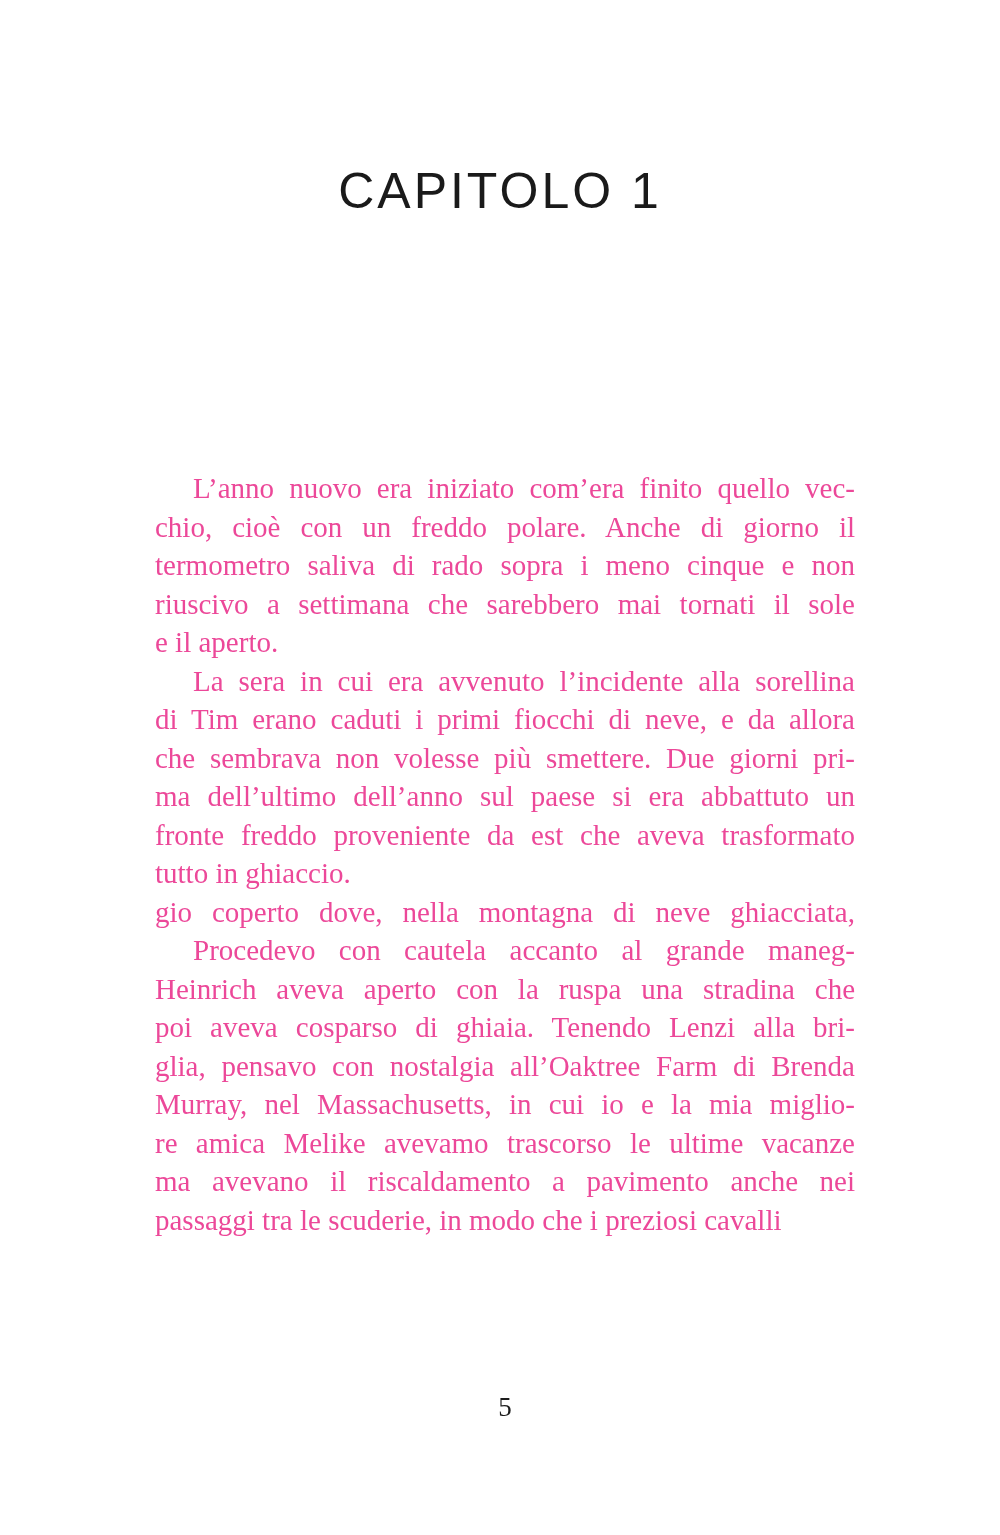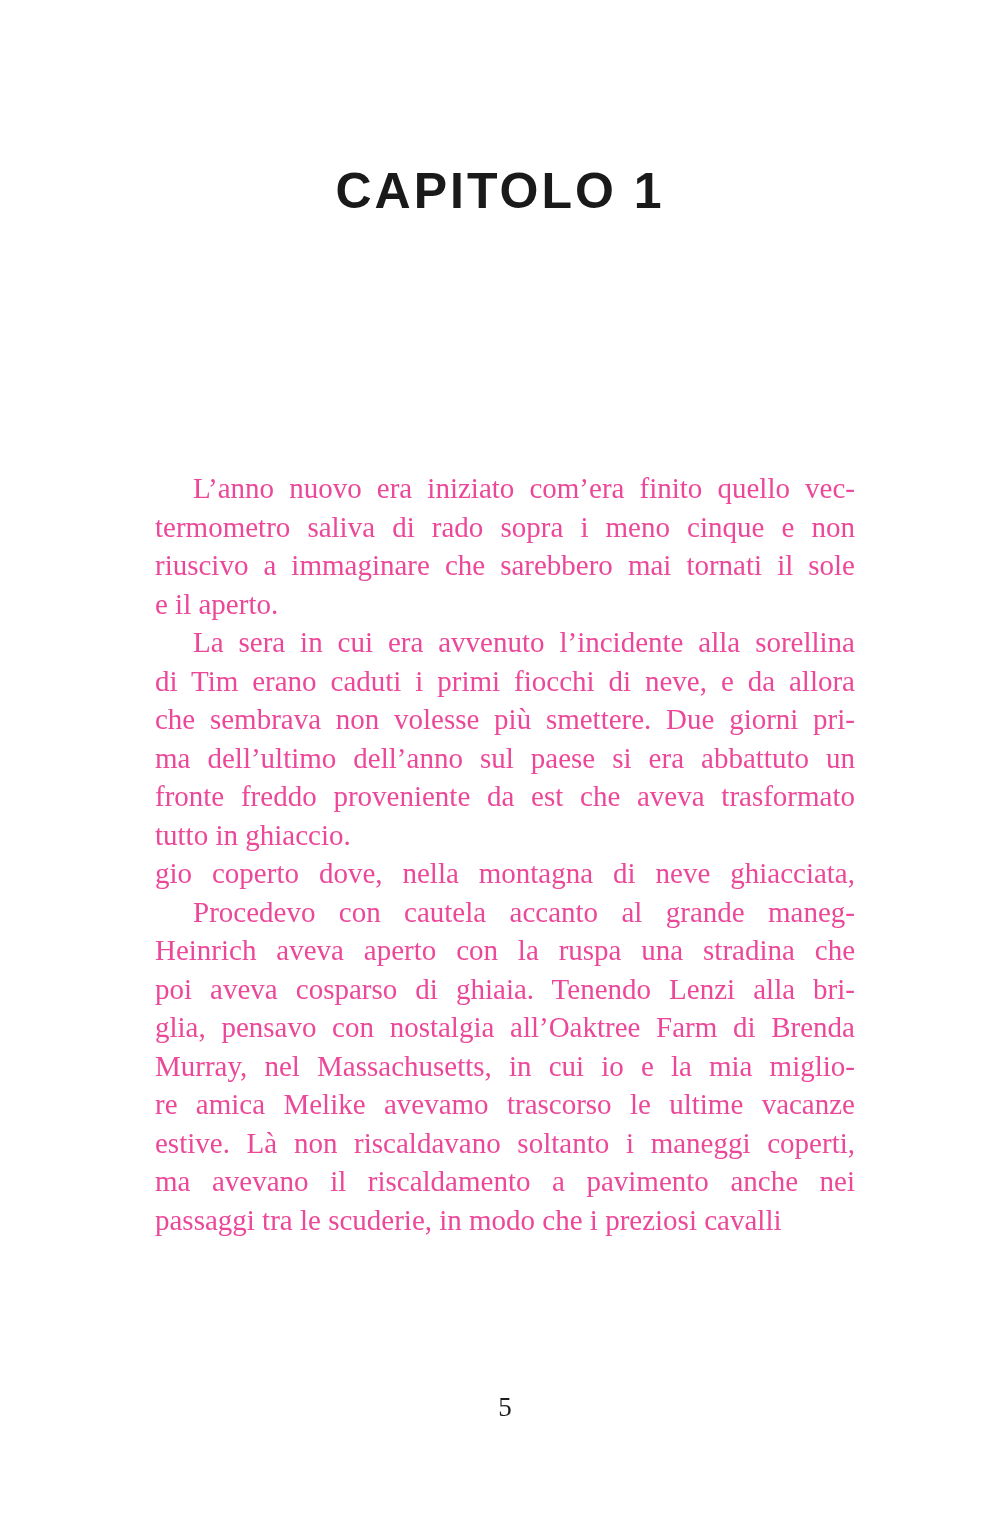--- a/index.html
+++ b/index.html
@@ -10,21 +10,21 @@
     background: #ffffff;
     overflow: hidden;
   }
   .heading {
     position: absolute;
     top: 162px;
     left: 0;
     width: 1000px;
     text-align: center;
     font-family: "Liberation Sans", sans-serif;
-    font-weight: 700;
+    font-weight: 400;
     font-size: 50px;
     letter-spacing: 3px;
     color: #1a1a1a;
   }
   .body-text {
     position: absolute;
     top: 469px;
     left: 155px;
     width: 700px;
     font-family: "Liberation Serif", serif;
@@ -52,35 +52,35 @@
   }
 </style>
 </head>
 <body>
 
 <div class="page">
   <div class="heading">CAPITOLO 1</div>
 
   <div class="body-text">
       <div class="line first">L’anno nuovo era iniziato com’era finito quello vec-</div>
+      <div class="line">chio, cioè con un freddo polare. Anche di giorno il</div>
       <div class="line">termometro saliva di rado sopra i meno cinque e non</div>
-      <div class="line">riuscivo a immaginare che sarebbero mai tornati il sole</div>
+      <div class="line">riuscivo a settimana che sarebbero mai tornati il sole</div>
       <div class="line last">e il aperto.</div>
       <div class="line first">La sera in cui era avvenuto l’incidente alla sorellina</div>
       <div class="line">di Tim erano caduti i primi fiocchi di neve, e da allora</div>
       <div class="line">che sembrava non volesse più smettere. Due giorni pri-</div>
       <div class="line">ma dell’ultimo dell’anno sul paese si era abbattuto un</div>
       <div class="line">fronte freddo proveniente da est che aveva trasformato</div>
       <div class="line last">tutto in ghiaccio.</div>
       <div class="line">gio coperto dove, nella montagna di neve ghiacciata,</div>
       <div class="line first">Procedevo con cautela accanto al grande maneg-</div>
       <div class="line">Heinrich aveva aperto con la ruspa una stradina che</div>
       <div class="line">poi aveva cosparso di ghiaia. Tenendo Lenzi alla bri-</div>
       <div class="line">glia, pensavo con nostalgia all’Oaktree Farm di Brenda</div>
       <div class="line">Murray, nel Massachusetts, in cui io e la mia miglio-</div>
       <div class="line">re amica Melike avevamo trascorso le ultime vacanze</div>
-      <div class="line">estive. Là non riscaldavano soltanto i maneggi coperti,</div>
       <div class="line">ma avevano il riscaldamento a pavimento anche nei</div>
       <div class="line last">passaggi tra le scuderie, in modo che i preziosi cavalli</div>
     </div>
 
   <div class="page-number">5</div>
 </div>
 
 </body></html>

